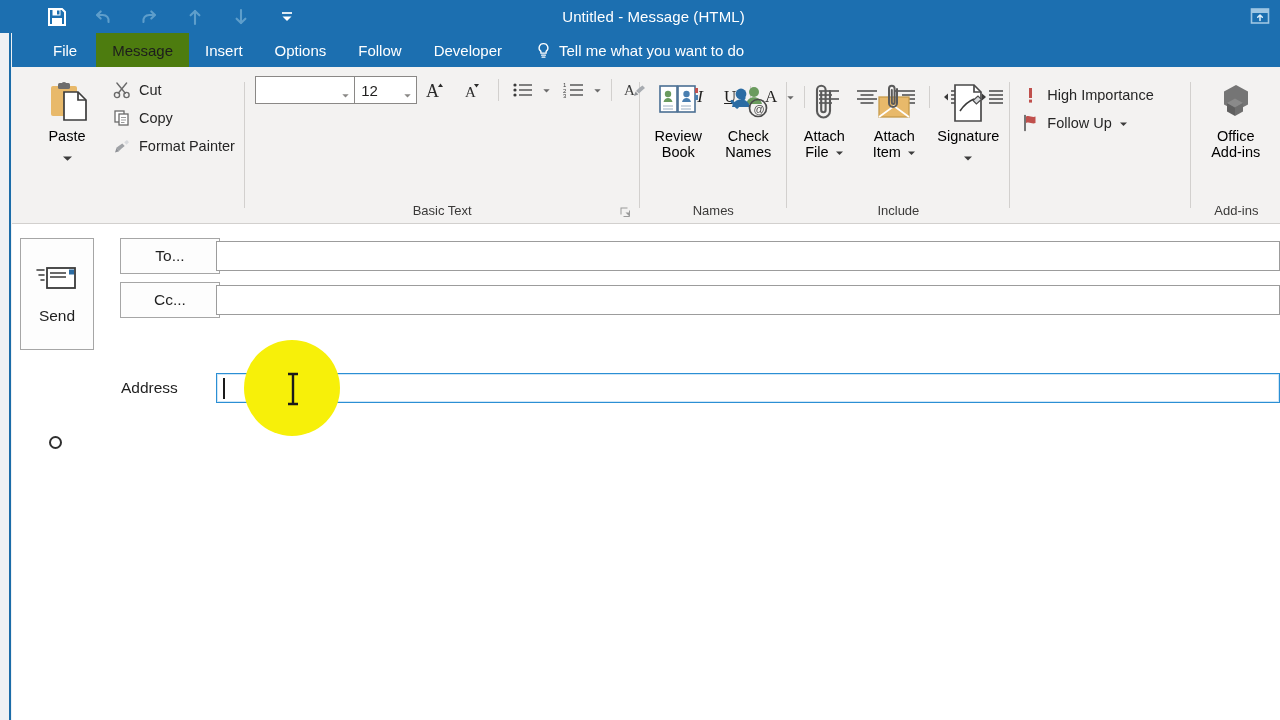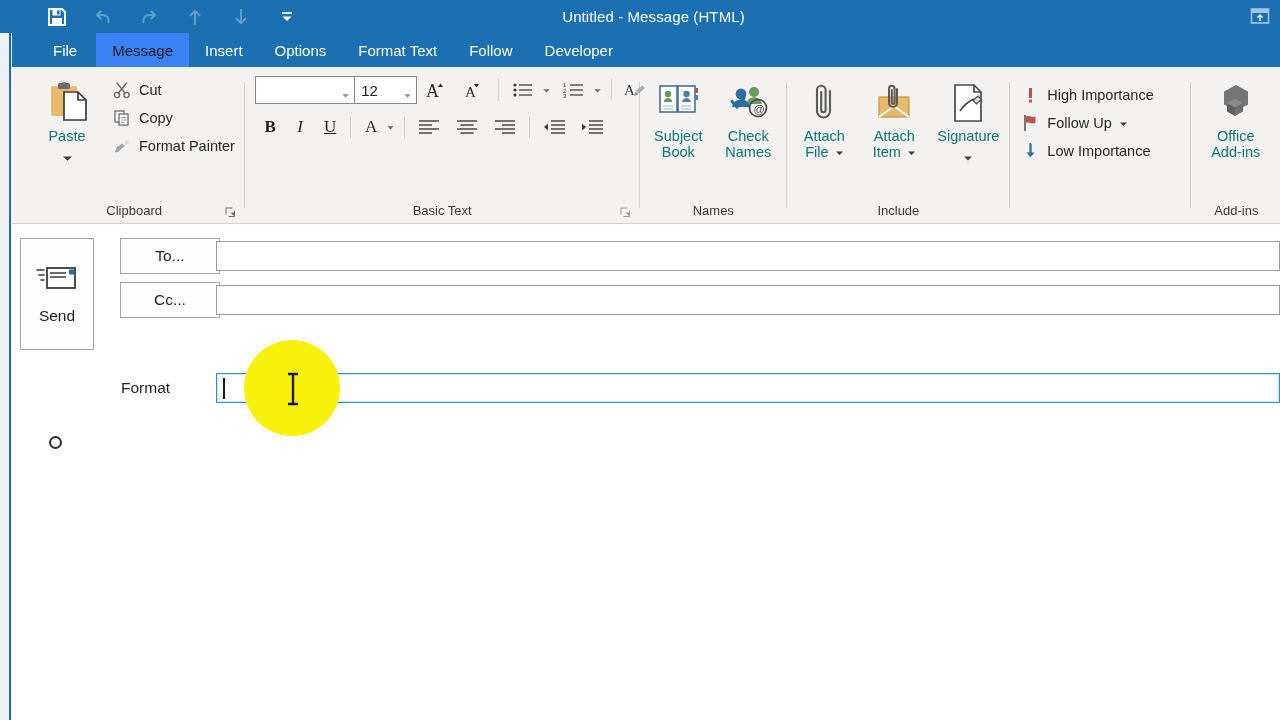--- a/index.html
+++ b/index.html
@@ -51,21 +51,21 @@
     position: relative; height: 34px; width: 100%;
     background: #1c6fb0;
     display: flex; align-items: stretch; padding-left: 22px;
   }
   .tab {
     display: flex; align-items: center; justify-content: center;
     padding: 0 16px; color: #ffffff; font-size: 15px; height: 34px;
     white-space: nowrap;
   }
   .tab.file { padding: 0 19px; }
-  .tab.active { background: #3b82f6; color: #1d1d1d; }
+  .tab.active { background: #4d7c0f; color: #1d1d1d; }
   .tellme {
     display: flex; align-items: center; gap: 8px; padding-left: 18px;
     color: #ffffff; font-size: 15px; white-space: nowrap;
   }
   .bulb { width: 15px; height: 17px; display:block; }
 
   
   .ribbon {
     position: relative; width: 100%; height: 157px;
     background: #f3f2f1;
@@ -81,21 +81,21 @@
   }
   .group-sep { width: 1px; background: #d2d0ce; height: 126px; align-self: center; margin: 0 2px; }
   .launcher { position: absolute; right: 6px; bottom: 5px; width: 12px; height: 12px; }
 
   
   .bigbtn {
     display: flex; flex-direction: column; align-items: center; justify-content: flex-start;
     width: 70px; padding-top: 4px; cursor: default;
   }
   .bigbtn .glyph { height: 52px; display: flex; align-items: center; justify-content: center; }
-  .bigbtn .lbl { font-size: 14.5px; color: #0f766e; text-align: center; line-height: 1.08; }
+  .bigbtn .lbl { font-size: 14.5px; color: #000000; text-align: center; line-height: 1.08; }
   .bigbtn .caret { margin-top: 3px; }
 
   
   .smallcol { display: flex; flex-direction: column; justify-content: flex-start; padding-top: 3px; }
   .smallbtn {
     display: flex; align-items: center; gap: 7px; height: 28px; padding: 0 6px 0 2px;
     font-size: 14.5px; color: #262626; white-space: nowrap;
   }
   .smallbtn .ic { width: 20px; height: 20px; display: flex; align-items: center; justify-content: center; }
 
@@ -271,23 +271,31 @@
             <path d="M10 13.5V8m0 0-2.3 2.3M10 8l2.3 2.3" stroke="#dff0fb" stroke-width="1.5" fill="none" stroke-linecap="round"></path>
           </svg>
       </div>
     </div>
 
     <div class="tabstrip">
       <div class="tab file">File</div>
       <div class="tab active">Message</div>
       <div class="tab">Insert</div>
       <div class="tab">Options</div>
-      <div class="tab">Format Text</div>
       <div class="tab">Follow</div>
       <div class="tab">Developer</div>
+      <div class="tellme">
+        <span class="bulb">
+          <svg width="15" height="17" viewBox="0 0 15 17">
+              <path d="M7.5 1.6a4.3 4.3 0 0 0-2.6 7.8v1.8h5.2V9.4A4.3 4.3 0 0 0 7.5 1.6z" fill="none" stroke="#ffffff" stroke-width="1.3"></path>
+              <path d="M5.6 13.2h3.8M6.1 15.2h2.8" stroke="#ffffff" stroke-width="1.3" stroke-linecap="round"></path>
+            </svg>
+        </span>
+        <span>Tell me what you want to do</span>
+      </div>
     </div>
 
     <div class="ribbon">
 
       <div class="group" style="width:228px">
         <div class="group-body">
           <div class="bigbtn" style="margin-left:6px">
             <span class="glyph">
               <svg width="46" height="46" viewBox="0 0 46 46">
                 <rect x="7" y="6" width="26" height="30" rx="2" fill="#e8b96a"></rect>
@@ -330,35 +338,25 @@
                 <svg width="18" height="18" viewBox="0 0 18 18">
                     <path d="M3 11c2-1.6 4-3.3 6.3-4.6l2.4 2.6C9.6 10.6 7.6 12.4 6 14z" fill="#9fa2a6"></path>
                     <path d="M11.2 5.3 14 3l2 2.2-2.6 2.6z" fill="#d8dadd"></path>
                     <path d="M3.4 11.3 2 15.6l4.2-1.4z" fill="#8d9095"></path>
                   </svg>
               </span>
               <span>Format Painter</span>
             </div>
           </div>
         </div>
-        <div class="group-label">
-          <span>Clipboard</span>
-          <span class="launcher">
-            <svg width="12" height="12" viewBox="0 0 12 12">
-                <path d="M1.5 1.5h7v1h-6v6h-1z" fill="#6a6a6a"></path>
-                <path d="M4.5 10.5h6v-6" fill="none" stroke="#6a6a6a" stroke-width="1"></path>
-                <path d="M10.5 10.5 6.5 6.5h4z" fill="#6a6a6a"></path>
-              </svg>
-          </span>
-        </div>
       </div>
       <div class="group-sep"></div>
 
       <div class="group" style="width:390px">
-        <div class="group-body" style="flex-direction:column; padding-left:8px; padding-top:8px">
+        <div class="group-body" style="padding-left:8px; padding-top:8px">
           <div class="bt-row">
             <div class="combo fontname">
               <span></span>
               <span class="drop-caret">
                 <svg width="9" height="9" viewBox="0 0 9 9">
                     <path d="M1.3 3.2 4.5 6.4 7.7 3.2z" fill="#8a8886"></path>
                   </svg>
               </span>
             </div>
             <div class="combo fontsize">
@@ -491,21 +489,21 @@
                 <circle cx="12" cy="12" r="3.2" fill="#6a9b5e"></circle>
                   <path d="M7.5 20c.6-2.6 2.4-4 4.5-4s3.9 1.4 4.5 4z" fill="#6a9b5e"></path>
                 <circle cx="30.5" cy="12" r="3.2" fill="#4a7fb0"></circle>
                   <path d="M26 20c.6-2.6 2.4-4 4.5-4s3.9 1.4 4.5 4z" fill="#4a7fb0"></path>
                 <path d="M7 24h10M25 24h10M7 27h10M25 27h10" stroke="#9bb0c4" stroke-width="1.2"></path>
                 <rect x="39" y="6" width="3" height="5" fill="#c0504d"></rect>
                   <rect x="39" y="13" width="3" height="5" fill="#4a7fb0"></rect>
               </svg>
             </span>
             <span class="lbl">
-              <span>Subject</span><br>
+              <span>Review</span><br>
               <span>Book</span>
             </span>
           </div>
           <div class="bigbtn">
             <span class="glyph">
               <svg width="44" height="42" viewBox="0 0 44 42">
                 <circle cx="28" cy="10" r="5" fill="#6a9b5e"></circle>
                   <path d="M20 22c1-4.4 4-6.8 8-6.8s7 2.4 8 6.8z" fill="#6a9b5e"></path>
                 <circle cx="15" cy="12" r="5.4" fill="#2b6ca3"></circle>
                   <path d="M6 25c1.1-4.8 4.4-7.4 9-7.4s7.9 2.6 9 7.4z" fill="#2b6ca3"></path>
@@ -600,29 +598,20 @@
                     <path d="M4 2.5c3.5-1.6 6 1.4 9.5 0v6.5c-3.5 1.4-6-1.6-9.5 0z" fill="#c0504d"></path>
                   </svg>
               </span>
               <span>Follow Up</span>
               <span>
                 <svg width="9" height="7" viewBox="0 0 9 7">
                     <path d="M1 1.4 4.5 5 8 1.4z" fill="#3c3c3c"></path>
                   </svg>
               </span>
             </div>
-            <div class="smallbtn">
-              <span class="ic">
-                <svg width="17" height="18" viewBox="0 0 17 18">
-                    <path d="M8.5 2v11" stroke="#2b6ca3" stroke-width="2.2" stroke-linecap="round"></path>
-                    <path d="M4.4 10.4 8.5 15l4.1-4.6z" fill="#2b6ca3"></path>
-                  </svg>
-              </span>
-              <span>Low Importance</span>
-            </div>
           </div>
         </div>
       </div>
       <div class="group-sep"></div>
 
       <div class="group" style="width:92px">
         <div class="group-body" style="justify-content:flex-start">
           <div class="bigbtn" style="width:86px">
             <span class="glyph">
               <svg width="46" height="44" viewBox="0 0 46 44">
@@ -662,21 +651,21 @@
         <div class="field-input" style="top:3px"></div>
       </div>
 
       <div class="fieldrow r-cc">
         <div class="recip-btn">Cc...</div>
         <div class="field-input" style="top:3px"></div>
       </div>
 
 
       <div class="fieldrow r-subj">
-        <div class="subj-label">Format</div>
+        <div class="subj-label">Address</div>
         <div class="field-input focused" style="top:3px">
           <div class="caret-bar"></div>
         </div>
       </div>
     </div>
 
   </div>
 
   <div class="bodyarea">
     <div class="body-inner">

